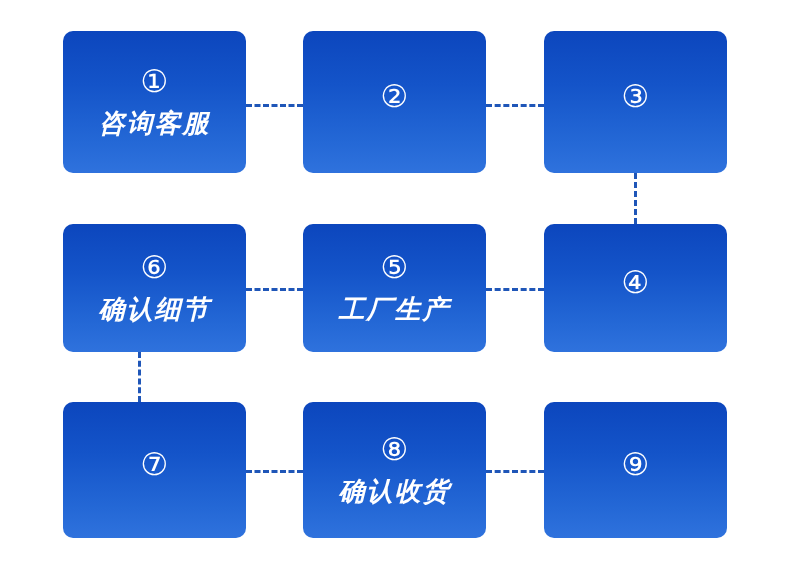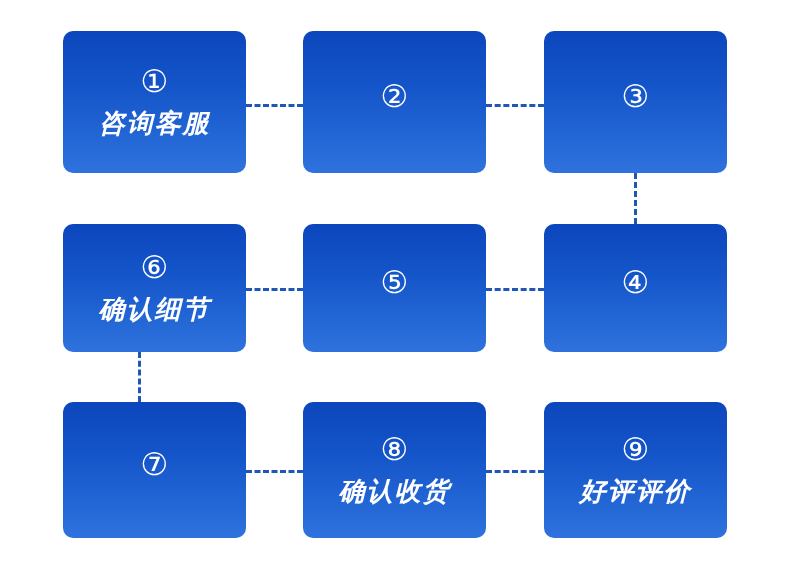--- a/index.html
+++ b/index.html
@@ -89,30 +89,30 @@
         <div class="step-badge">②</div>
       </div>
       <div class="step-box" style="left: 544px; top: 31px; width: 183px; height: 142px;">
         <div class="step-badge">③</div>
       </div>
       <div class="step-box" style="left: 544px; top: 224px; width: 183px; height: 128px;">
         <div class="step-badge">④</div>
       </div>
       <div class="step-box" style="left: 303px; top: 224px; width: 183px; height: 128px;">
         <div class="step-badge">⑤</div>
+        <div class="step-label">工厂生产</div>
       </div>
       <div class="step-box" style="left: 63px; top: 224px; width: 183px; height: 128px;">
         <div class="step-badge">⑥</div>
         <div class="step-label">确认细节</div>
       </div>
       <div class="step-box" style="left: 63px; top: 402px; width: 183px; height: 136px;">
         <div class="step-badge">⑦</div>
       </div>
       <div class="step-box" style="left: 303px; top: 402px; width: 183px; height: 136px;">
         <div class="step-badge">⑧</div>
         <div class="step-label">确认收货</div>
       </div>
       <div class="step-box" style="left: 544px; top: 402px; width: 183px; height: 136px;">
         <div class="step-badge">⑨</div>
-        <div class="step-label">好评评价</div>
       </div>
     </div>
 </div>
 
 </body></html>

